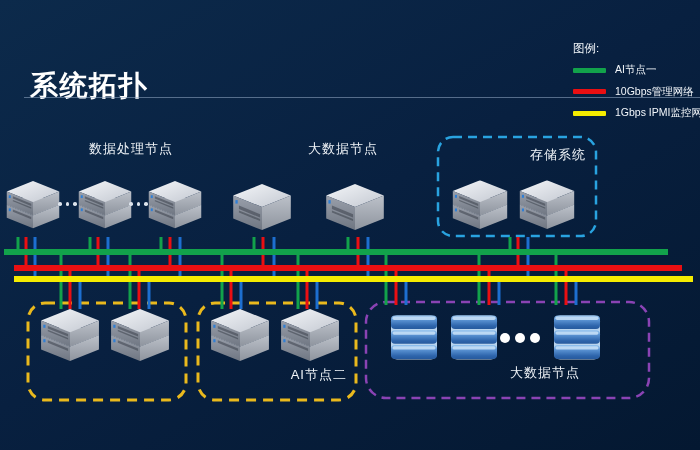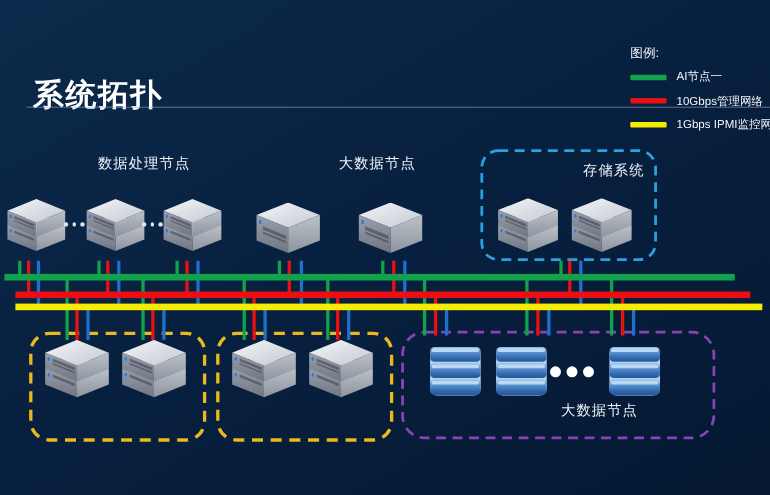--- a/index.html
+++ b/index.html
@@ -154,20 +154,21 @@
       <line x1="566" y1="268" x2="566" y2="305" stroke="#ea0f12" stroke-width="3"></line>
       <line x1="576" y1="279" x2="576" y2="305" stroke="#1d6fd0" stroke-width="3"></line>
       <rect x="4" y="249" width="664" height="6" fill="#12a24b"></rect>
       <rect x="14" y="265" width="668" height="6" fill="#ea0f12"></rect>
       <rect x="14" y="276" width="679" height="6" fill="#f5ec00"></rect>
     </svg>
 
   <div class="glabel" style="left:33px;top:140px">数据处理节点</div>
   <div class="glabel" style="left:238px;top:140px">大数据节点</div>
   <div class="glabel" style="left:446px;top:146px">存储系统</div>
+  <div class="glabel" style="left:207px;top:366px">AI节点二</div>
   <div class="glabel" style="left:440px;top:364px">大数据节点</div>
 
   <svg class="srv" style="left:5px;top:181px" width="56" height="49" viewBox="0 0 64 56">
       <use href="#srv2"></use>
     </svg>
   <svg class="srv" style="left:77px;top:181px" width="56" height="49" viewBox="0 0 64 56">
       <use href="#srv2"></use>
     </svg>
   <svg class="srv" style="left:147px;top:181px" width="56" height="49" viewBox="0 0 64 56">
       <use href="#srv2"></use>

